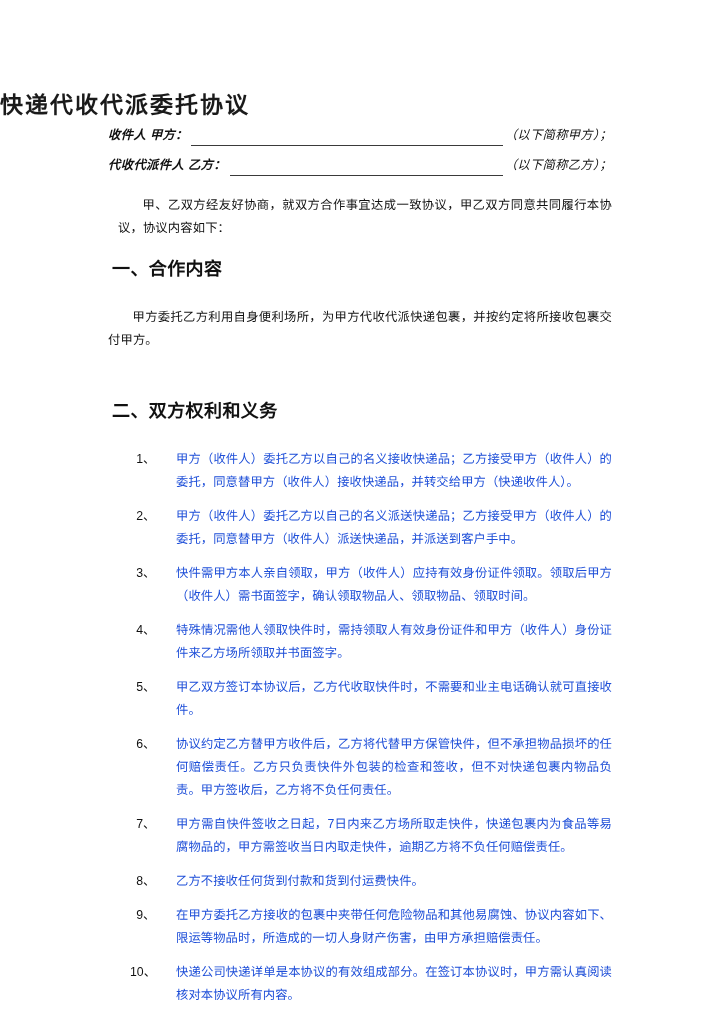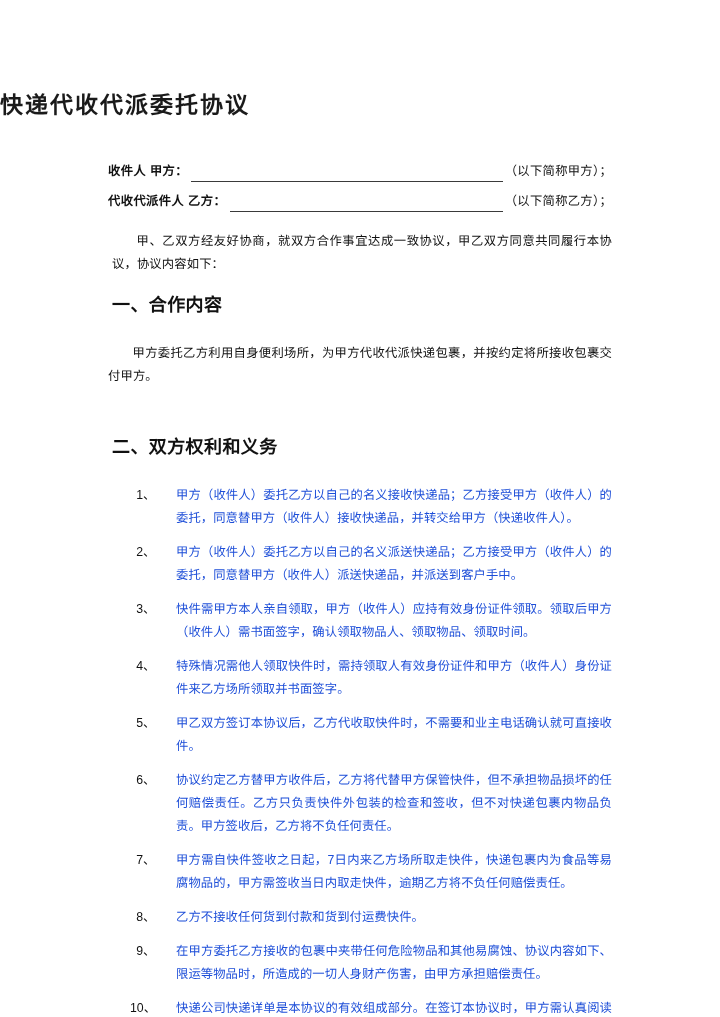--- a/index.html
+++ b/index.html
@@ -37,21 +37,21 @@
 
   
   .body-wrap {
     padding: 0 108px 0 108px;
     box-sizing: border-box;
     width: 720px;
   }
 
   
   .party-block {
-    margin-top: 36px;
+    font-style: italic;
   }
   .party-row {
     display: flex;
     align-items: flex-end;
     font-size: 12.3px;
     line-height: 30px;
     white-space: nowrap;
     color: #111;
   }
   .party-label {
@@ -68,21 +68,21 @@
   .party-row.row2 .party-rule {
     margin-left: 4px;
   }
   .party-suffix {
     letter-spacing: 0.3px;
     text-align: center;
   }
 
   
   .intro {
-    margin: 14px 0 0 4px;
+    margin: 14px 0 0 10px;
     font-size: 12.3px;
     line-height: 23px;
     text-align: justify;
     text-indent: 2em;
     letter-spacing: 0.15px;
   }
 
   .section-head {
     margin: 18px 0 0 4px;
     font-size: 18px;

